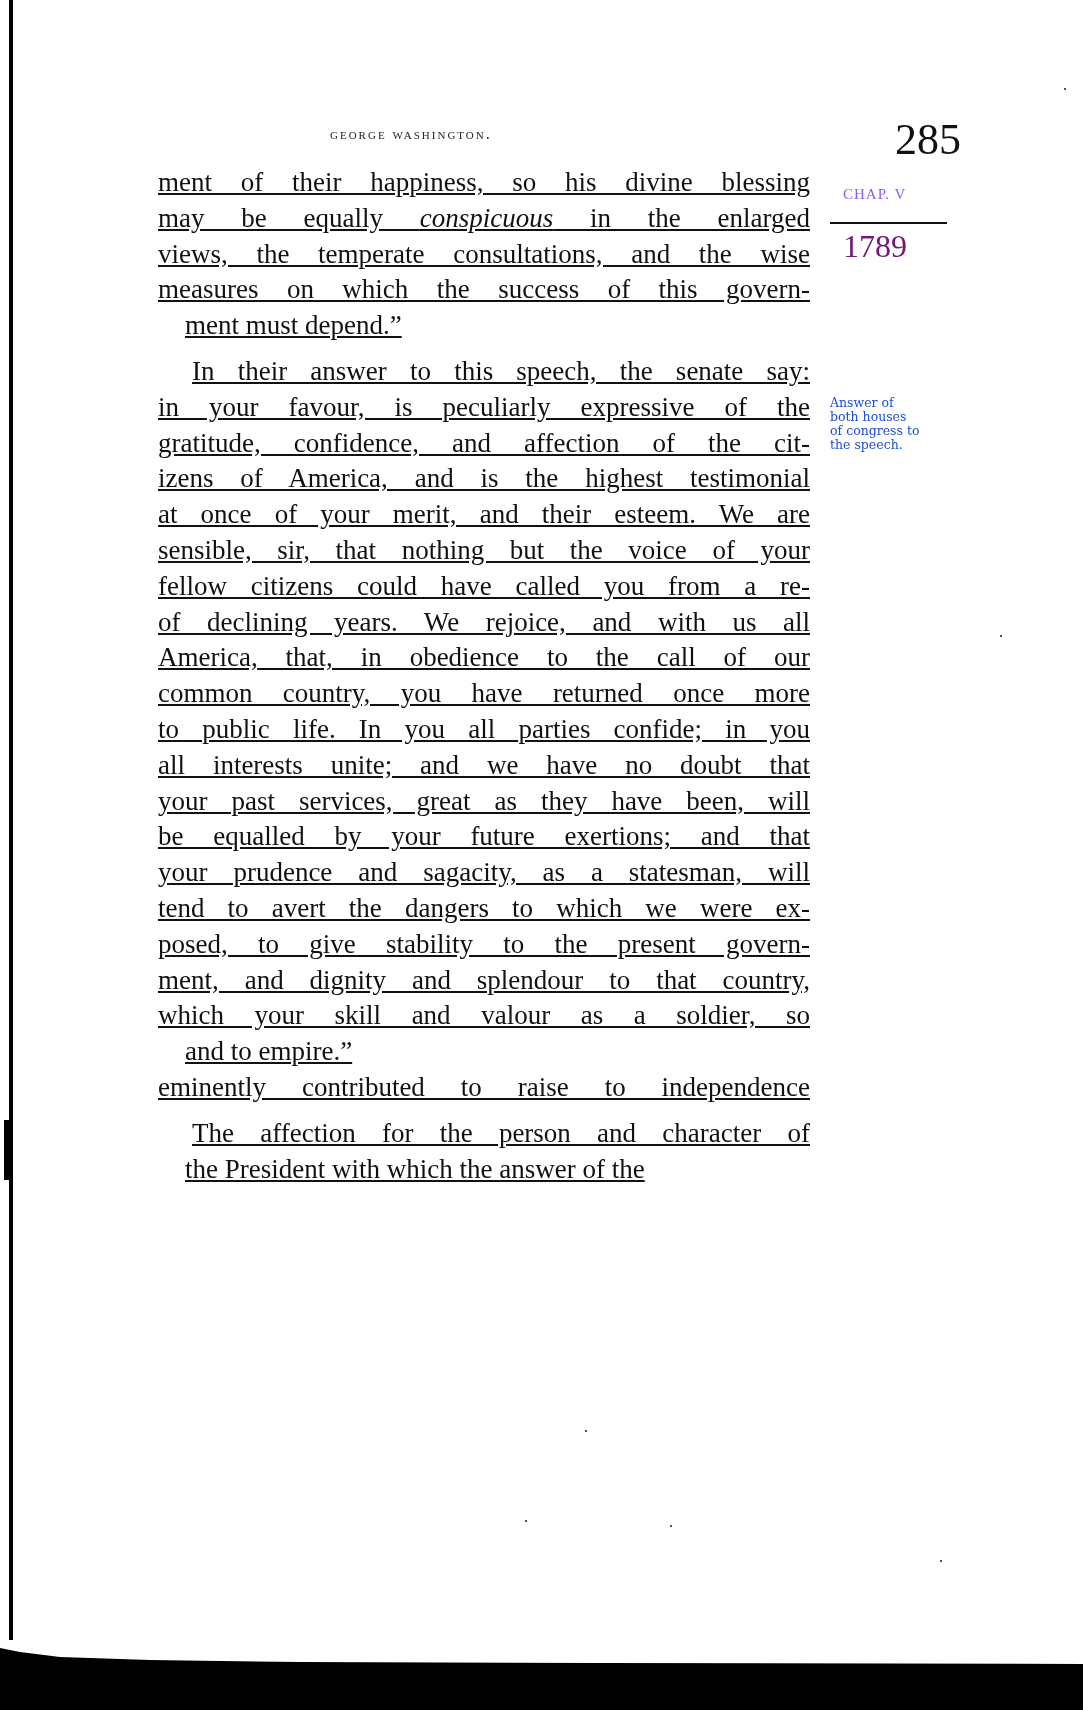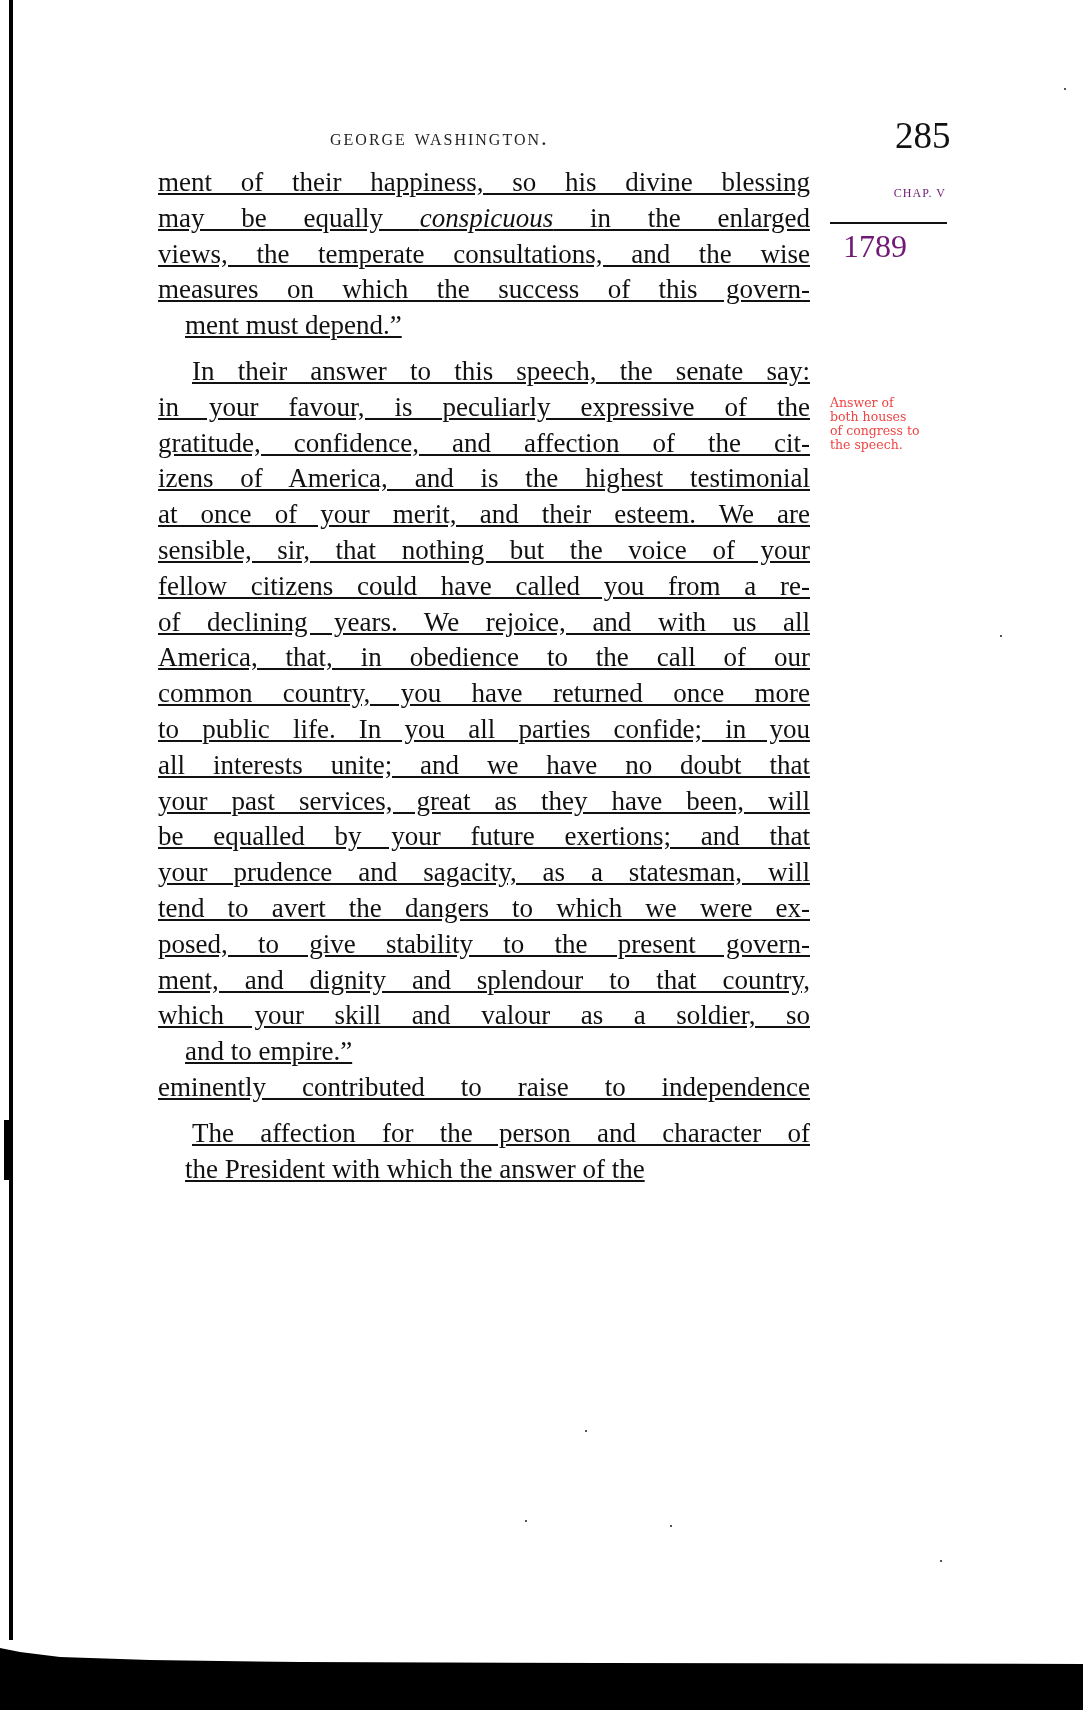--- a/index.html
+++ b/index.html
@@ -1,25 +1,25 @@
 <!DOCTYPE html>
 <html><head>
 <meta charset="utf-8">
 <style>
   html, body { margin: 0; padding: 0; background: #ffffff; }
   body { width: 1083px; height: 1710px; position: relative; overflow: hidden; font-family: "Liberation Serif", "DejaVu Serif", serif; color: #111; }
   .binding { position: absolute; left: 9px; top: 0; width: 4px; height: 1640px; background: #000; }
   .binding-tick { position: absolute; left: 4px; width: 9px; background: #000; }
   .bottom-band { position: absolute; left: 0; right: 0; bottom: 0; height: 70px; }
-  .running-head { position: absolute; left: 330px; top: 125px; font-size: 23px; letter-spacing: 2px; font-variant: small-caps; text-transform: lowercase; color: #222; }
-  .page-number { position: absolute; left: 895px; top: 114px; font-size: 37px; color: #111; }
-  .chap { position: absolute; left: 843px; top: 186px; width: 103px; text-align: right; font-size: 12px; letter-spacing: 1px; color: #701a75; }
+  .running-head { position: absolute; left: 330px; top: 125px; font-size: 16px; letter-spacing: 2px; font-variant: small-caps; text-transform: lowercase; color: #222; }
+  .page-number { position: absolute; left: 895px; top: 114px; font-size: 44px; color: #111; }
+  .chap { position: absolute; left: 843px; top: 186px; width: 103px; text-align: left; font-size: 15px; letter-spacing: 1px; color: #8b5cf6; }
   .chap-rule { position: absolute; left: 830px; top: 222px; width: 117px; height: 2px; background: #111; }
   .year { position: absolute; left: 843px; top: 228px; width: 103px; text-align: left; font-size: 32px; color: #701a75; }
-  .sidenote { position: absolute; left: 830px; top: 396px; width: 120px; font-size: 12.5px; line-height: 14px; font-family: "DejaVu Serif", serif; color: #ef4444; }
+  .sidenote { position: absolute; left: 830px; top: 396px; width: 120px; font-size: 12.5px; line-height: 14px; font-family: "DejaVu Serif", serif; color: #1d4ed8; }
   .body-text { position: absolute; left: 158px; top: 165px; width: 652px; font-size: 27px; line-height: 35.8px; text-decoration: underline; }
   .line { display: block; white-space: nowrap; text-align: justify; text-align-last: justify; height: 35.8px; }
   .line.last { text-align-last: left; margin-left: 27px; }
   .line.indent { padding-left: 34px; }
   .line.gap { margin-top: 10px; }
   .ital { font-style: italic; }
   .speck { position: absolute; width: 2px; height: 2px; background: #555; }
 </style>
 </head>
 <body>

